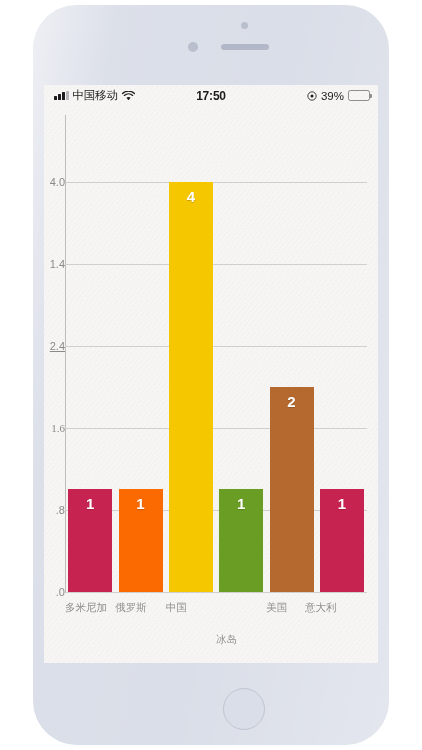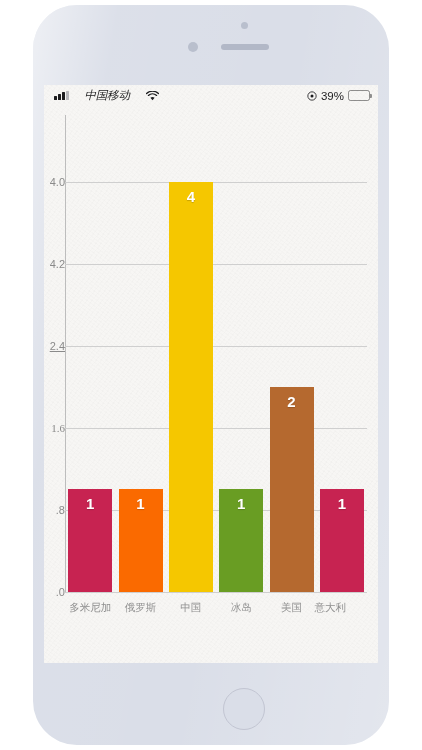--- a/index.html
+++ b/index.html
@@ -101,23 +101,22 @@
     height: 21px;
     display: flex;
     align-items: center;
     font-size: 11.5px;
     color: #1c1c1e;
     z-index: 5;
   }
   #status-left {
     display: flex;
     align-items: center;
-    gap: 16px;
+    gap: 4px;
     padding-left: 10px;
-    font-style: italic;
   }
   #status-center {
     position: absolute;
     left: 0;
     width: 334px;
     text-align: center;
     font-size: 12px;
     font-weight: bold;
     letter-spacing: -0.2px;
   }
@@ -228,21 +227,20 @@
     width: 100%;
     text-align: center;
     color: #ffffff;
     font-size: 15px;
     font-weight: bold;
     text-shadow: 0 1px 1px rgba(0,0,0,0.18);
   }
   .cat-label {
     position: absolute;
     top: 486px;
-    text-align: center;
     font-size: 10.5px;
     color: #8f8f8f;
     white-space: nowrap;
   }
 </style>
 </head>
 <body>
 
 <div id="device">
   <div id="device-inner-shade"></div>
@@ -264,20 +262,21 @@
       </span>
       <span class="carrier-name">中国移动</span>
       <span style="display:inline-block;line-height:0;">
         <svg width="13" height="10" viewBox="0 0 16 12" aria-hidden="true">
           <path d="M8 11.2 L5.4 8.2 A4 4 0 0 1 10.6 8.2 Z" fill="#1c1c1e"></path>
           <path d="M2.9 5.3 A7.6 7.6 0 0 1 13.1 5.3" stroke="#1c1c1e" stroke-width="1.6" fill="none" stroke-linecap="round"></path>
           <path d="M0.7 2.9 A10.9 10.9 0 0 1 15.3 2.9" stroke="#1c1c1e" stroke-width="1.6" fill="none" stroke-linecap="round"></path>
         </svg>
       </span>
     </div>
+    <div id="status-center">17:50</div>
     <div id="status-right">
       <span style="display:inline-block;line-height:0;">
         <svg width="10" height="10" viewBox="0 0 12 12" aria-hidden="true">
           <circle cx="6" cy="6" r="5" fill="none" stroke="#1c1c1e" stroke-width="1"></circle>
           <circle cx="6" cy="6" r="1.8" fill="#1c1c1e"></circle>
         </svg>
       </span>
       <span>39%</span>
       <span class="battery-shell">
         <span class="battery-fill"></span>
@@ -292,21 +291,21 @@
       <div id="gridlines">
           <div class="gridline" style="top: 66.6774px;"></div>
           <div class="gridline" style="top: 148.742px;"></div>
           <div class="gridline" style="top: 230.806px;"></div>
           <div class="gridline" style="top: 312.871px;"></div>
           <div class="gridline" style="top: 394.935px;"></div>
           <div class="gridline" style="top: 477px;"></div>
         </div>
       <div id="ylabels">
           <div class="y-tick-label" style="top: 66.6774px;">4.0</div>
-          <div class="y-tick-label" style="top: 148.742px;">4.2</div>
+          <div class="y-tick-label" style="top: 148.742px;">1.4</div>
           <div class="y-tick-label" style="top: 230.806px; text-decoration: underline;">2.4</div>
           <div class="y-tick-label" style="top: 312.871px; font-family: Liberation Serif, serif;">1.6</div>
           <div class="y-tick-label" style="top: 394.935px;">.8</div>
           <div class="y-tick-label" style="top: 477px;">.0</div>
         </div>
       <div id="bars-layer">
           <div class="bar" style="left: 3.16667px; width: 44px; height: 102.581px; background: rgb(199, 35, 81);">
             <div class="bar-value">1</div>
           </div>
           <div class="bar" style="left: 53.5px; width: 44px; height: 102.581px; background: rgb(250, 106, 0);">
@@ -322,20 +321,20 @@
             <div class="bar-value">2</div>
           </div>
           <div class="bar" style="left: 254.833px; width: 44px; height: 102.581px; background: rgb(199, 35, 81);">
             <div class="bar-value">1</div>
           </div>
         </div>
       <div id="catlabels">
           <div class="cat-label" style="left: 0px; width: 50.3333px;">多米尼加</div>
           <div class="cat-label" style="left: 50.3333px; width: 50.3333px;">俄罗斯</div>
           <div class="cat-label" style="left: 100.667px; width: 50.3333px;">中国</div>
-          <div class="cat-label" style="left: 151px; width: 50.3333px;">冰岛</div>
+          <div class="cat-label" style="left: 151px; width: 50.3333px; margin-top: 32px;">冰岛</div>
           <div class="cat-label" style="left: 201.333px; width: 50.3333px;">美国</div>
           <div class="cat-label" style="left: 240px; width: 50.3333px;">意大利</div>
         </div>
     </div>
   </div>
 
 </div>
 
 </body></html>

